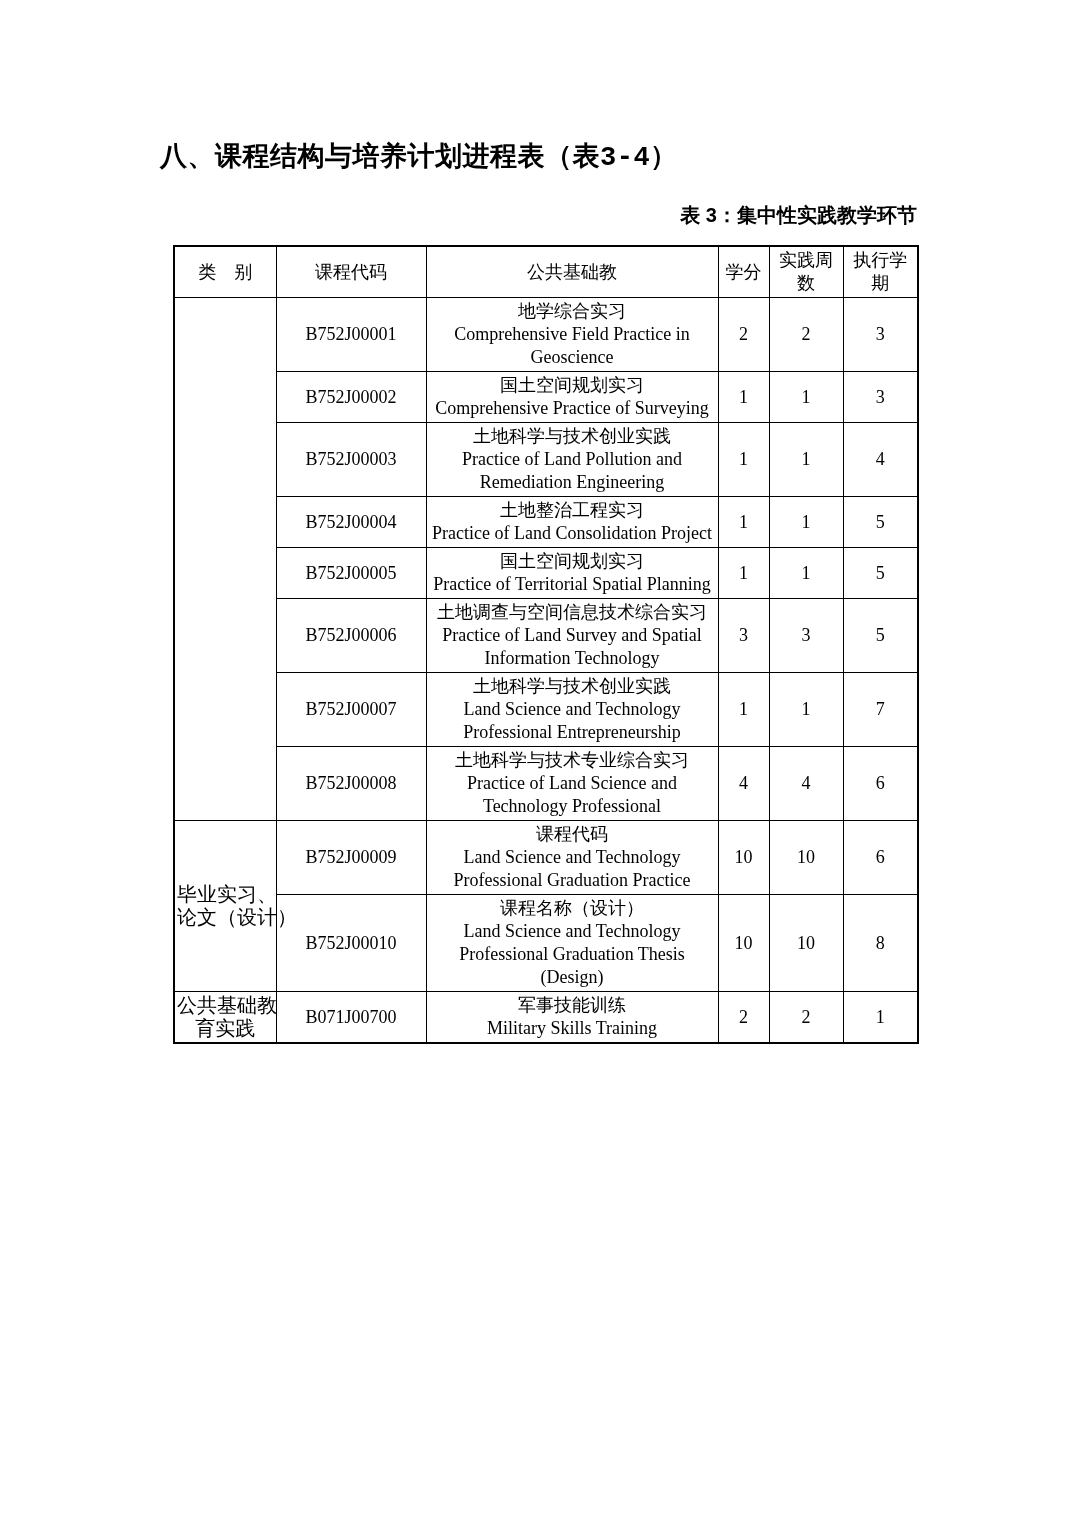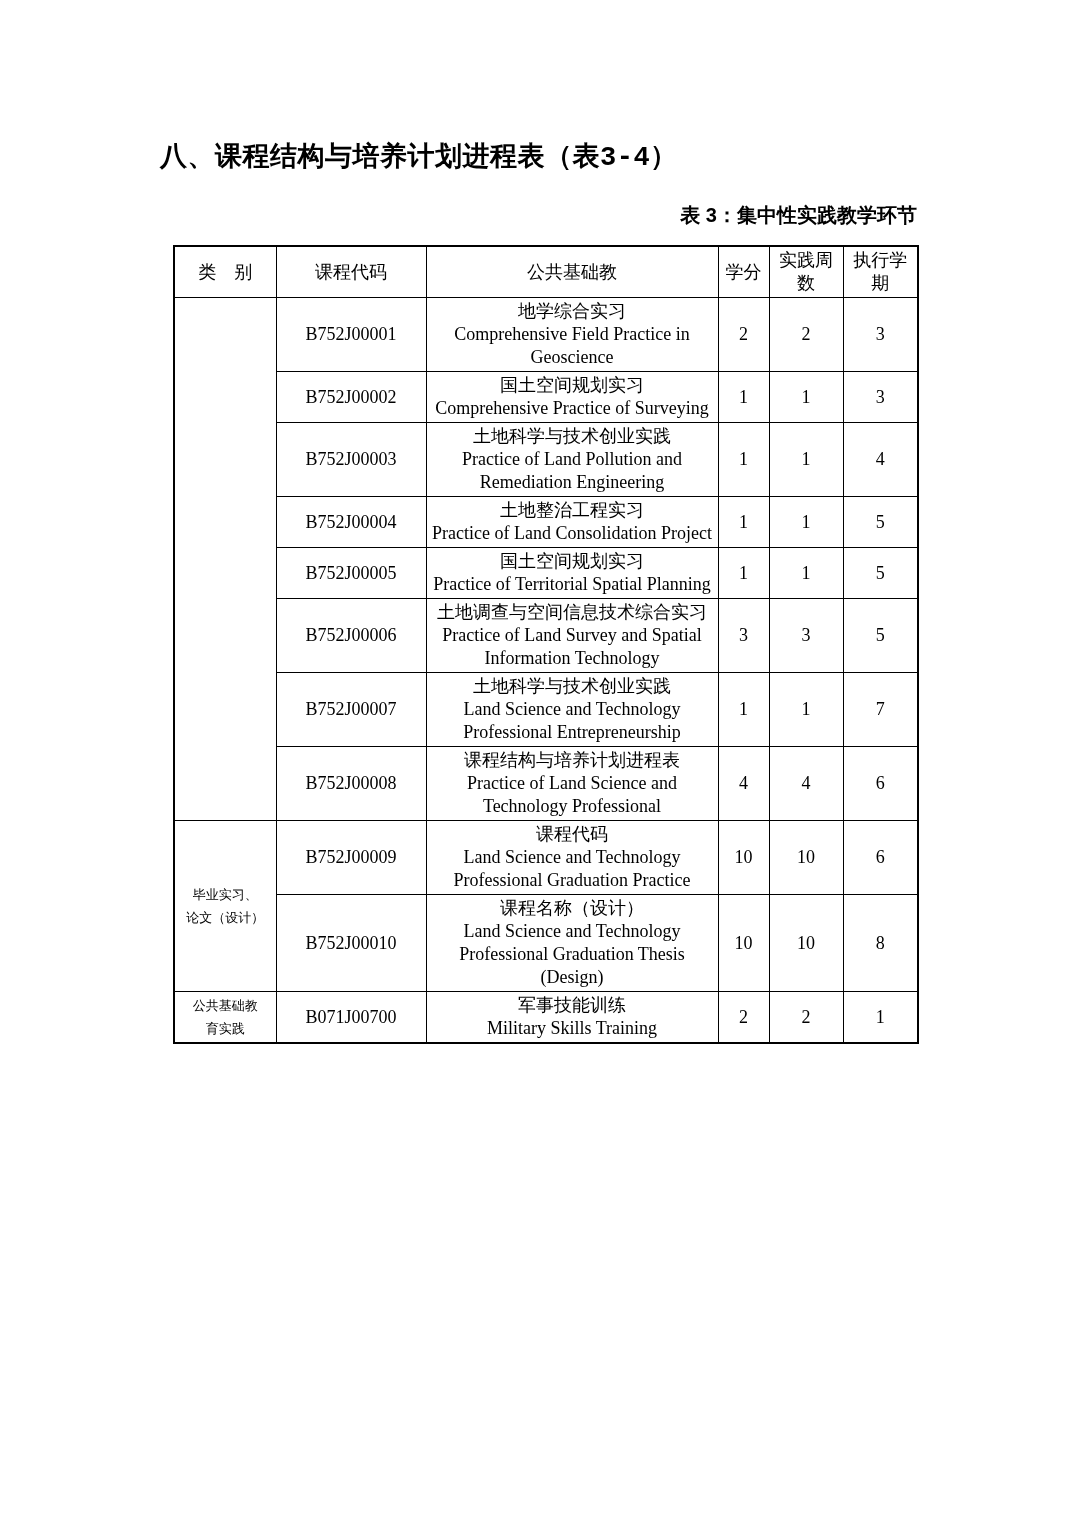--- a/index.html
+++ b/index.html
@@ -39,21 +39,21 @@
   }
   .course-table th, .course-table td {
     border: 1px solid #000;
     text-align: center;
     vertical-align: middle;
     padding: 2px 2px;
     line-height: 23px;
     font-weight: normal;
   }
   .course-table th { white-space: pre-line; }
-  .cat-cell { white-space: pre; font-size: 13px; padding: 2px 0; }
+  .cat-cell { white-space: pre; font-size: 20px; padding: 2px 0; }
   .num-cell { font-size: 18px; }
   .name-cell div { display: block; }
   tr.h48 { height: 48px; }
   tr.h50 { height: 50px; }
   tr.h72 { height: 72px; }
   tr.h96 { height: 96px; }
 </style>
 </head>
 <body>
 
@@ -155,21 +155,21 @@
       <div>Land Science and Technology Professional Entrepreneurship</div>
     </td>
     <td class="num-cell">1</td>
     <td class="num-cell">1</td>
     <td class="num-cell">7</td>
   </tr>
 
   <tr class="h72">
     <td>B752J00008</td>
     <td class="name-cell">
-      <div>课程结构与培养计划进程表</div>
+      <div>土地科学与技术专业综合实习</div>
       <div>Practice of Land Science and Technology Professional</div>
     </td>
     <td class="num-cell">4</td>
     <td class="num-cell">4</td>
     <td class="num-cell">6</td>
   </tr>
 
   <tr class="h72">
     <td class="cat-cell" rowspan="2">毕业实习、
 论文（设计）</td>

